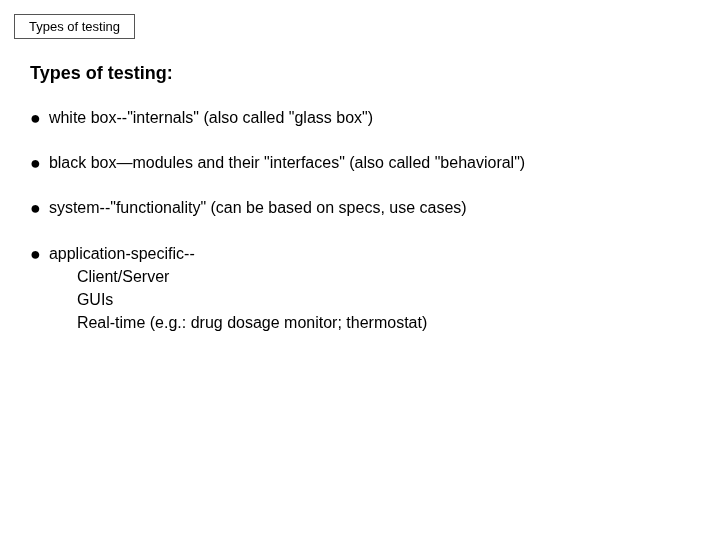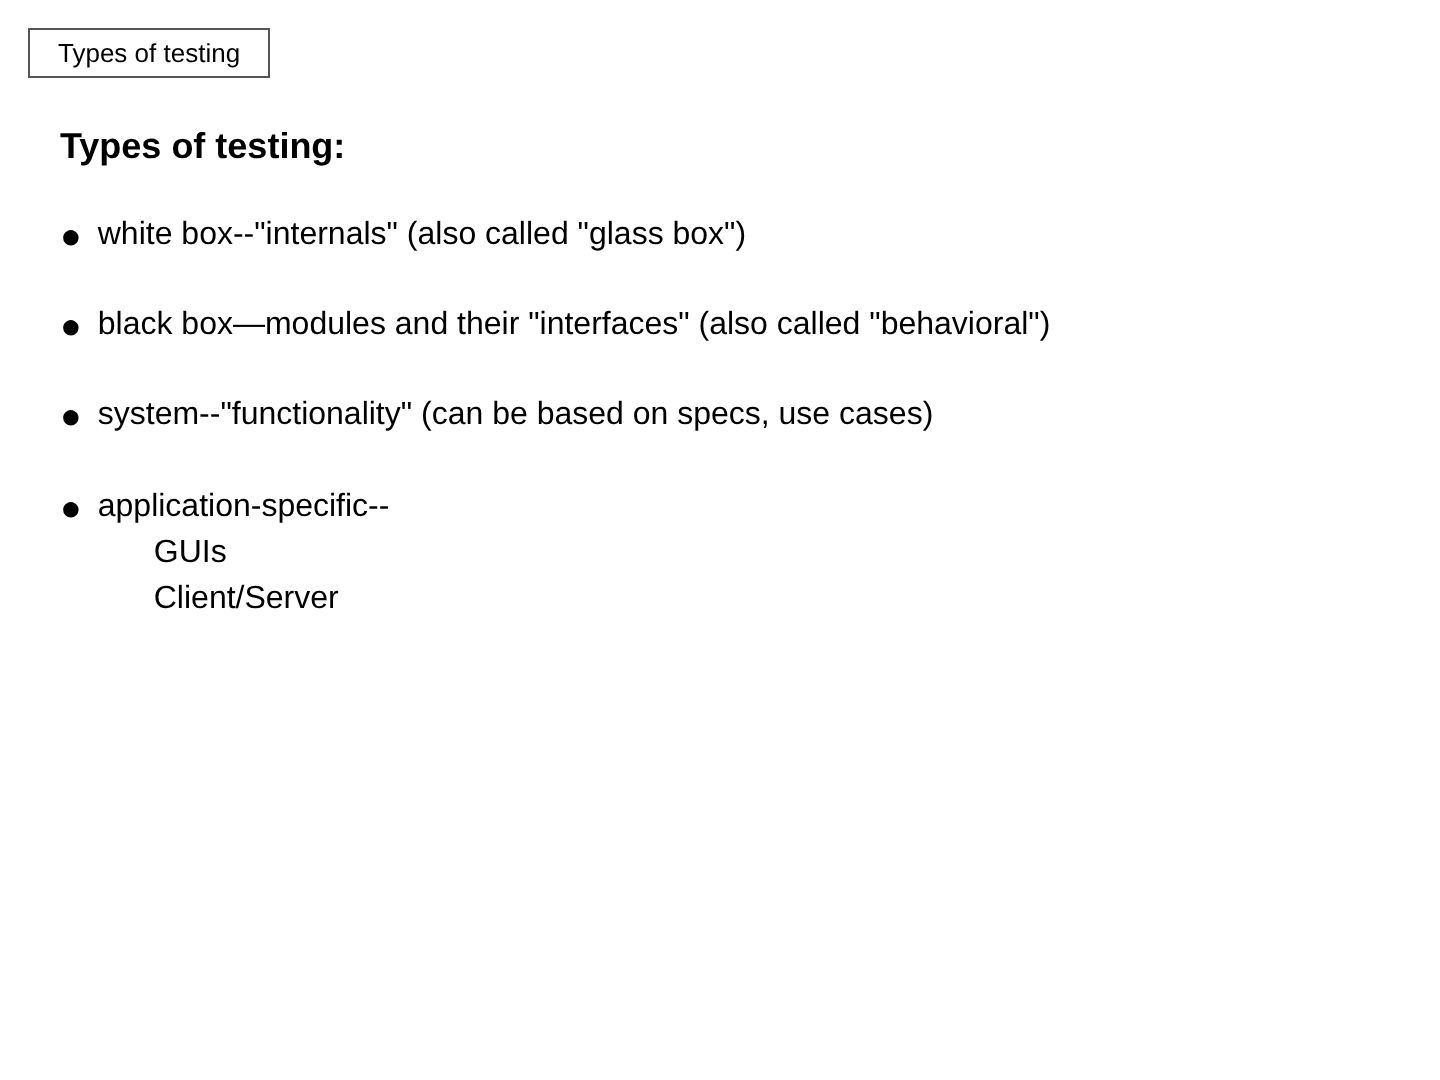--- a/index.html
+++ b/index.html
@@ -87,20 +87,20 @@
       <div class="bullet-item">
         <span class="bullet-dot">●</span>
         <span class="bullet-text">black box—modules and their "interfaces" (also called "behavioral")</span>
       </div>
       <div class="bullet-item">
         <span class="bullet-dot">●</span>
         <span class="bullet-text">system--"functionality" (can be based on specs, use cases)</span>
       </div>
       <div class="bullet-item">
         <span class="bullet-dot">●</span>
-        <span class="bullet-text">application-specific--<span class="sub-list"><span class="sub-list-item">GUIs</span><span class="sub-list-item">Client/Server</span></span></span>
+        <span class="bullet-text">application-specific--<span class="sub-list"><span class="sub-list-item">Client/Server</span><span class="sub-list-item">GUIs</span><span class="sub-list-item">Real-time (e.g.: drug dosage monitor; thermostat)</span></span></span>
       </div>
     </div>
 
 </div>
 
 
 
 
 </body></html>

